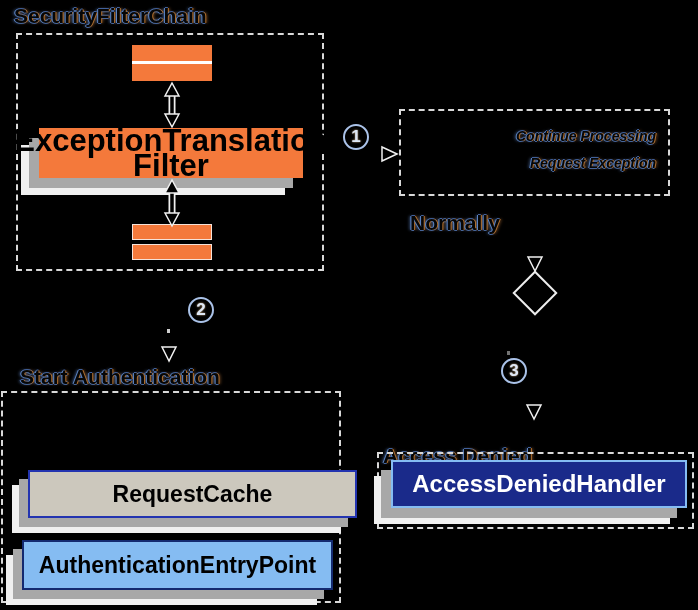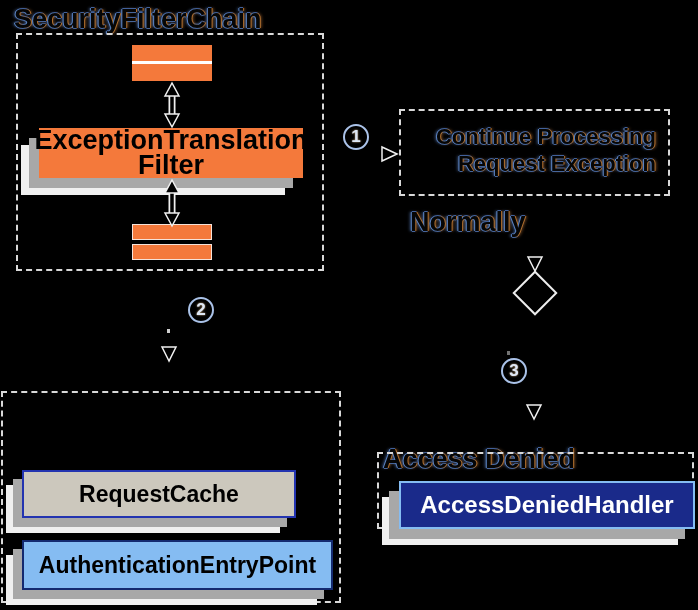--- a/index.html
+++ b/index.html
@@ -10,58 +10,58 @@
     font-family:"Liberation Sans", sans-serif;
   }
   
   .glow {
     color:#060606; font-weight:bold;
     text-shadow:
       -1px 0 0 #5b84c4, 1px 0 0 #b06f2e,
       0 -1px 0 #41619b, 0 1px 0 #46659a,
       -2px 0 3px rgba(100,140,210,.55), 2px 0 3px rgba(190,120,60,.5);
   }
-  .label { position:absolute; font-size:27px; white-space:nowrap; }
+  .label { position:absolute; font-size:21px; white-space:nowrap; }
   .title-sfc   { left:14px;  top:4px;  }
   .sec-exc     { left:410px; top:210px; line-height:25px; }
   .start-auth  { left:20px;  top:365px; }
   .access-denied { left:383px; top:444px; }
 
   .dashed { position:absolute; border:2px dashed #d8d8d8; background:transparent; }
   .sfc-dash  { left:16px;  top:33px;  width:308px; height:238px; }
   .cprn-dash { left:399px; top:109px; width:271px; height:87px;
-               text-align:right; padding:12px 12px 0 0; font-size:22px; line-height:27px; }
+               text-align:right; padding:12px 12px 0 0; font-size:14px; line-height:27px;font-style:italic; }
   .sa-dash   { left:1px;   top:391px; width:340px; height:212px; }
   .ad-dash   { left:377px; top:452px; width:317px; height:77px; }
 
   .card {
     position:absolute; display:flex; align-items:center; justify-content:center;
     font-weight:bold; font-size:23px; color:#000; text-align:center;
   }
   .etf {
     left:39px; top:128px; width:264px; height:50px; flex-direction:column;
-    background:var(--orange,#f4793b); font-size:27px; line-height:25px;
+    background:var(--orange,#f4793b); font-size:31px; line-height:25px;
     box-shadow:-10px 10px 0 var(--shadow-gray,#a8a8a8), -18px 17px 0 var(--shadow-white,#f0f0f0);
   }
   .blue-card {
     background:var(--light-blue,#85bcf2); border:2px solid var(--navy-border,#142a70);
     box-shadow:-9px 9px 0 var(--shadow-gray,#a8a8a8), -16px 15px 0 var(--shadow-white,#f0f0f0);
   }
   .gray-card {
     background:var(--tan-gray,#ccc8bd); border:2px solid var(--blue-border,#2334b0);
     box-shadow:-9px 9px 0 var(--shadow-gray,#a8a8a8), -16px 15px 0 var(--shadow-white,#f0f0f0);
   }
   .navy-card {
     background:var(--navy,#1a2a8a); border:2px solid var(--light-blue,#85bcf2); color:#fff;
     box-shadow:-10px 10px 0 var(--shadow-gray,#a8a8a8), -17px 16px 0 var(--shadow-white,#f0f0f0);
   }
   .sch { left:22px;  top:402px; width:311px; height:48px; }
-  .rc  { left:22px;  top:470px; width:274px; height:48px; }
+  .rc  { left:28px;  top:470px; width:329px; height:48px; }
   .aep { left:22px;  top:540px; width:311px; height:50px; }
-  .adh { left:391px; top:481px; width:296px; height:48px; font-size:24px;margin-left:8px; }
+  .adh { left:391px; top:460px; width:296px; height:48px; font-size:24px; }
 
   .bars { position:absolute; left:132px; width:80px; }
   .top-bars { top:45px; }
   .bar-a { height:16px; background:var(--orange,#f4793b); }
   .bar-gap-white { height:3px; background:#ffffff; }
   .bar-b { height:17px; background:var(--orange,#f4793b); }
   .bottom-bars { top:224px; }
   .bar-c { height:16px; background:var(--orange,#f4793b);
            border:1px solid rgba(245,245,245,.85); }
   .bar-c + .bar-c { margin-top:4px; }
@@ -124,20 +124,21 @@
   <div class="label glow sec-exc">
     <div>Normally</div>
   </div>
 
   <div class="diamond"></div>
 
   <div class="num-circle n2">
     <span>2</span>
   </div>
 
+  <div class="label glow start-auth">Start Authentication</div>
 
   <div class="dashed sa-dash"></div>
 
   <div class="card gray-card rc">RequestCache</div>
   <div class="card blue-card aep">AuthenticationEntryPoint</div>
 
   <div class="num-circle n3">
     <span>3</span>
   </div>
 

